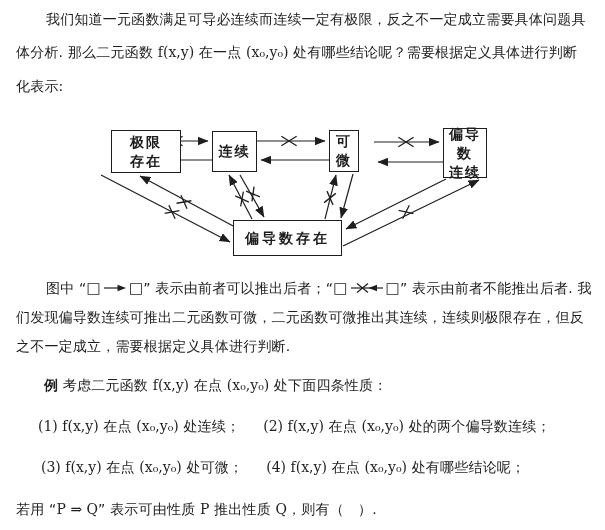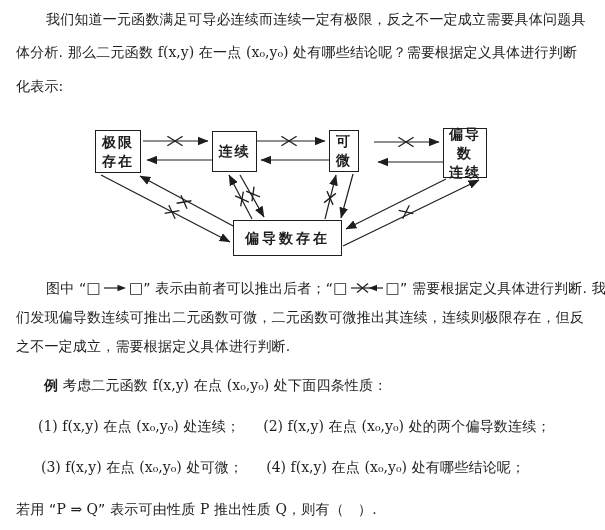--- a/index.html
+++ b/index.html
@@ -67,36 +67,36 @@
     <line x1="325" y1="219" x2="336" y2="175" stroke="#1e1e1e" stroke-width="1.2" marker-end="url(#ah)"></line>
     <line x1="324.101910185289" y1="202.63276769734918" x2="335.898089814711" y2="193.36723230265082" stroke="#1e1e1e" stroke-width="1.3"></line>
     <line x1="333.0240709201101" y1="204.86330788105448" x2="326.9759290798899" y2="191.13669211894552" stroke="#1e1e1e" stroke-width="1.3"></line>
     <line x1="353" y1="174" x2="341" y2="218" stroke="#1e1e1e" stroke-width="1.2" marker-end="url(#ah)"></line>
     <line x1="343" y1="246" x2="479" y2="180" stroke="#1e1e1e" stroke-width="1.2" marker-end="url(#ah)"></line>
     <line x1="398.66194435790686" y1="210.44985826662696" x2="413.33805564209314" y2="213.55014173337304" stroke="#1e1e1e" stroke-width="1.3"></line>
     <line x1="402.67722902233135" y1="218.72377818119864" x2="409.32277097766865" y2="205.27622181880136" stroke="#1e1e1e" stroke-width="1.3"></line>
     <line x1="446" y1="179" x2="346" y2="229" stroke="#1e1e1e" stroke-width="1.2" marker-end="url(#ah)"></line>
   </svg>
 
-<div class="dbox" style="left:95px;top:130px;width:46px;height:43px">极限
+<div class="dbox" style="left:111px;top:130px;width:70px;height:43px">极限
 存在</div>
 <div class="dbox" style="left:212px;top:131px;width:45px;height:41px">连续</div>
 <div class="dbox" style="left:329px;top:130px;width:30px;height:42px">可微</div>
 <div class="dbox" style="left:443px;top:128px;width:44px;height:50px">偏导数
 连续</div>
 <div class="dbox" style="left:233px;top:220px;width:109px;height:36px;letter-spacing:3px">偏导数存在</div>
 
 <div class="line" style="left:46px;top:278px"><span>图中 “</span><span class="s-box">□</span><svg class="sym" width="24" height="12" viewBox="0 0 24 12">
       <line x1="1" y1="6" x2="16" y2="6" stroke="#1e1e1e" stroke-width="1.2"></line>
       <path d="M23 6 L14.5 2.7 L14.5 9.3 Z" fill="#1e1e1e"></path>
     </svg><span class="s-box">□</span><span>” 表示由前者可以推出后者；“</span><span class="s-box">□</span><svg class="sym" width="34" height="12" viewBox="0 0 34 12">
       <line x1="1" y1="6" x2="33" y2="6" stroke="#1e1e1e" stroke-width="1.2"></line>
       <line x1="7" y1="1.5" x2="18" y2="10.5" stroke="#1e1e1e" stroke-width="1.2"></line>
       <line x1="18" y1="1.5" x2="7" y2="10.5" stroke="#1e1e1e" stroke-width="1.2"></line>
       <path d="M18.5 6 L27 2.7 L27 9.3 Z" fill="#1e1e1e"></path>
-    </svg><span class="s-box">□</span><span>” 需要根据定义具体进行判断. 我</span></div>
+    </svg><span class="s-box">□</span><span>” 表示由前者不能推出后者. 我</span></div>
 <div class="line" style="left:16px;top:307px"><span>们发现偏导数连续可推出二元函数可微，二元函数可微推出其连续，连续则极限存在，但反</span></div>
 <div class="line" style="left:16px;top:336px"><span>之不一定成立，需要根据定义具体进行判断.</span></div>
 
 <div class="line" style="left:44px;top:375px"><span class="s-b">例</span><span> 考虑二元函数 </span><span class="s-m">f(x,y)</span><span> 在点 </span><span class="s-m">(x₀,y₀)</span><span> 处下面四条性质：</span></div>
 <div class="line" style="left:38px;top:416px"><span class="s-rm">(1) </span><span class="s-m">f(x,y)</span><span> 在点 </span><span class="s-m">(x₀,y₀)</span><span> 处连续；</span><span class="s-gap"></span><span class="s-rm">(2) </span><span class="s-m">f(x,y)</span><span> 在点 </span><span class="s-m">(x₀,y₀)</span><span> 处的两个偏导数连续；</span></div>
 <div class="line" style="left:41px;top:457px"><span class="s-rm">(3) </span><span class="s-m">f(x,y)</span><span> 在点 </span><span class="s-m">(x₀,y₀)</span><span> 处可微；</span><span class="s-gap"></span><span class="s-rm">(4) </span><span class="s-m">f(x,y)</span><span> 在点 </span><span class="s-m">(x₀,y₀)</span><span> 处有哪些结论呢；</span></div>
 <div class="line" style="left:16px;top:499px"><span>若用 “</span><span class="s-m">P ⇒ Q</span><span>” 表示可由性质 </span><span class="s-rm">P</span><span> 推出性质 </span><span class="s-rm">Q</span><span>，则有（　）.</span></div>
 
 </body></html>

